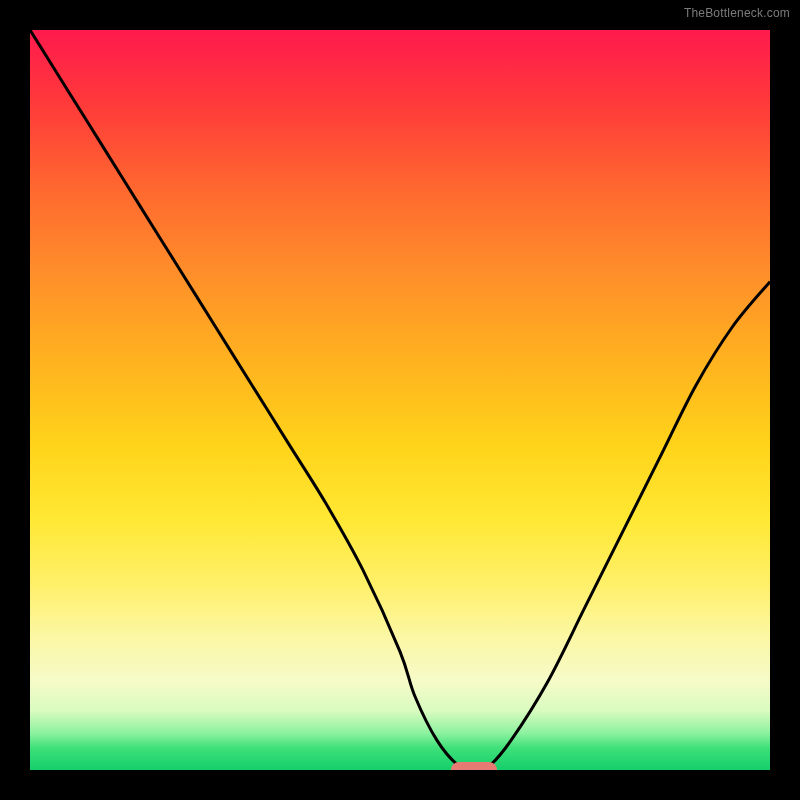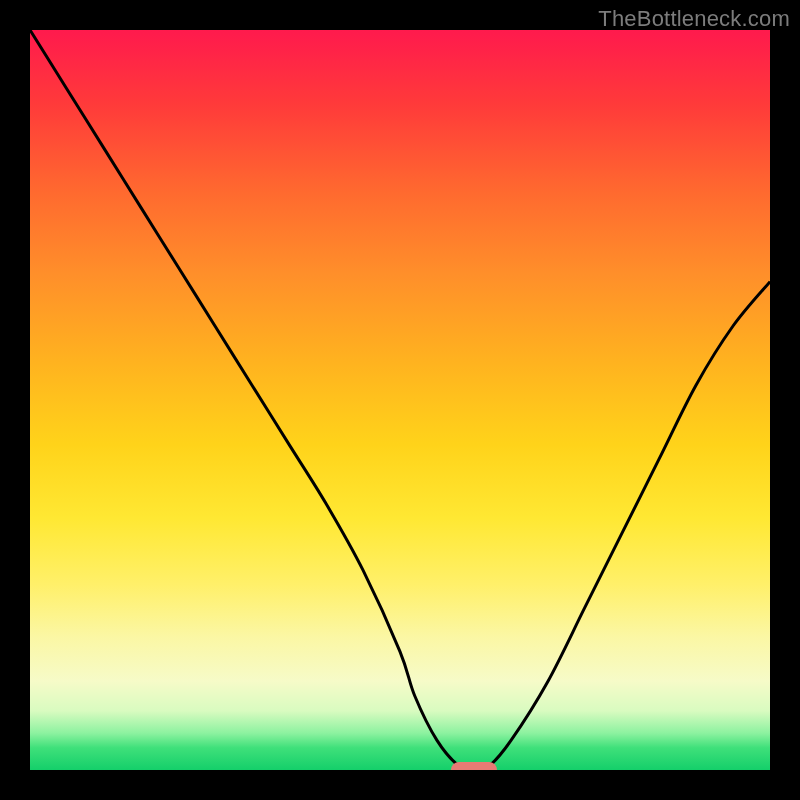--- a/index.html
+++ b/index.html
@@ -48,21 +48,21 @@
       #8df2a0 95%,
       #3fe07a 97%,
       #14cf6a 100%
     );
   }
   .watermark {
     position: absolute;
     top: 6px;
     right: 10px;
     color: #7c7c7c;
-    font-size: 22px;
+    font-size: 12px;
     letter-spacing: 0.2px;
     font-weight: 500;
   }
   svg.curve {
     position: absolute;
     left: 0;
     top: 0;
     width: 740px;
     height: 740px;
     overflow: visible;

